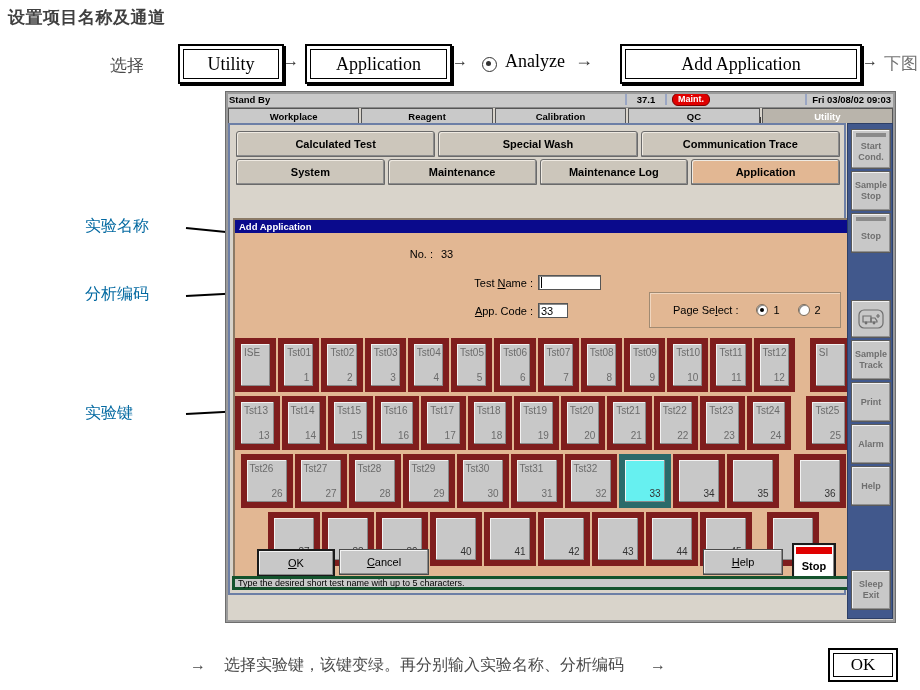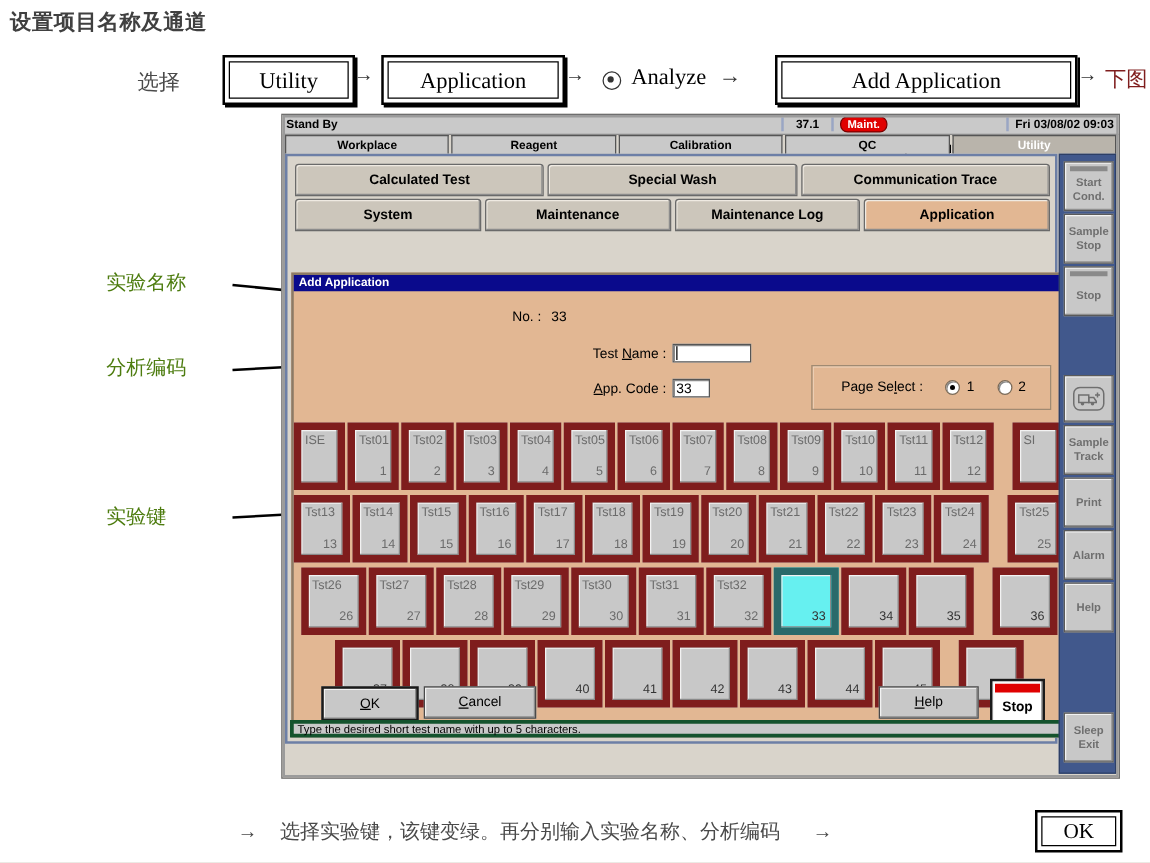--- a/index.html
+++ b/index.html
@@ -50,26 +50,26 @@
   .radio-glyph::after{
     content:"";position:absolute;left:3px;top:3px;width:5px;height:5px;
     border-radius:50%;background:#333;
   }
   #analyze-text{
     position:absolute;left:505px;top:7px;
     font-family:"Liberation Serif", serif;font-size:18px;color:#000;
   }
   #next-text{
     position:absolute;left:884px;top:8px;
-    font-family:"Liberation Serif", serif;font-size:17px;color:#7f1d1d;
+    font-family:"Liberation Serif", serif;font-size:17px;color:#737373;
   }
 
   .side-note{
     position:absolute;
-    font-family:"Liberation Serif", serif;font-size:16px;color:#4d7c0f;
+    font-family:"Liberation Serif", serif;font-size:16px;color:#0369a1;
   }
   #note-testname{left:85px;top:216px;}
   #note-appcode{left:85px;top:284px;}
   #note-testkey{left:85px;top:403px;}
 
   .bottom-note{
     position:absolute;left:190px;top:655px;
     font-family:"Liberation Serif", serif;font-size:16px;color:#4a4a4a;
     white-space:nowrap;
   }

